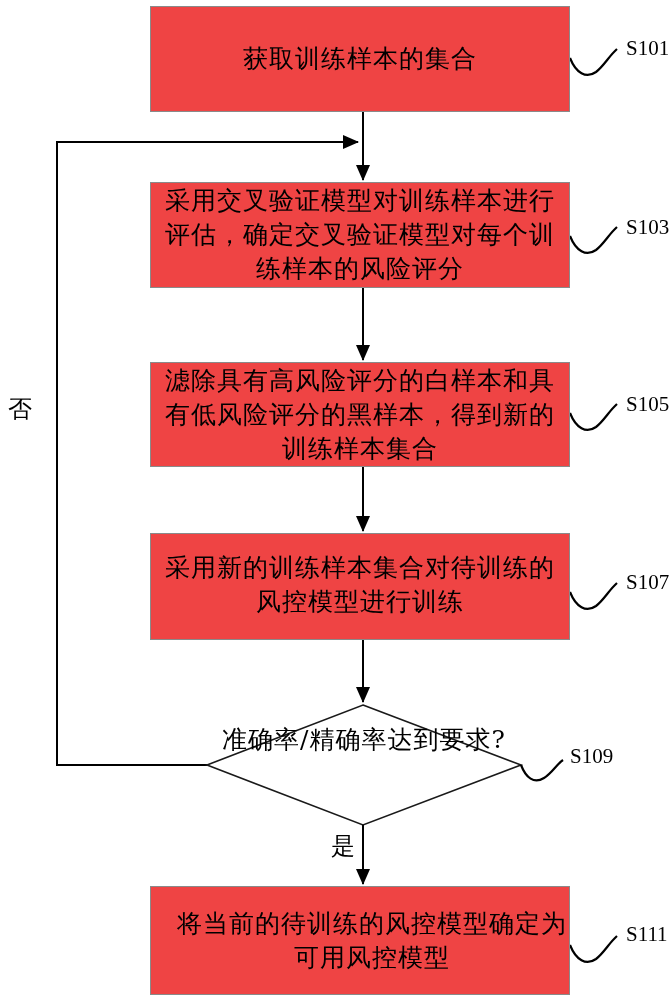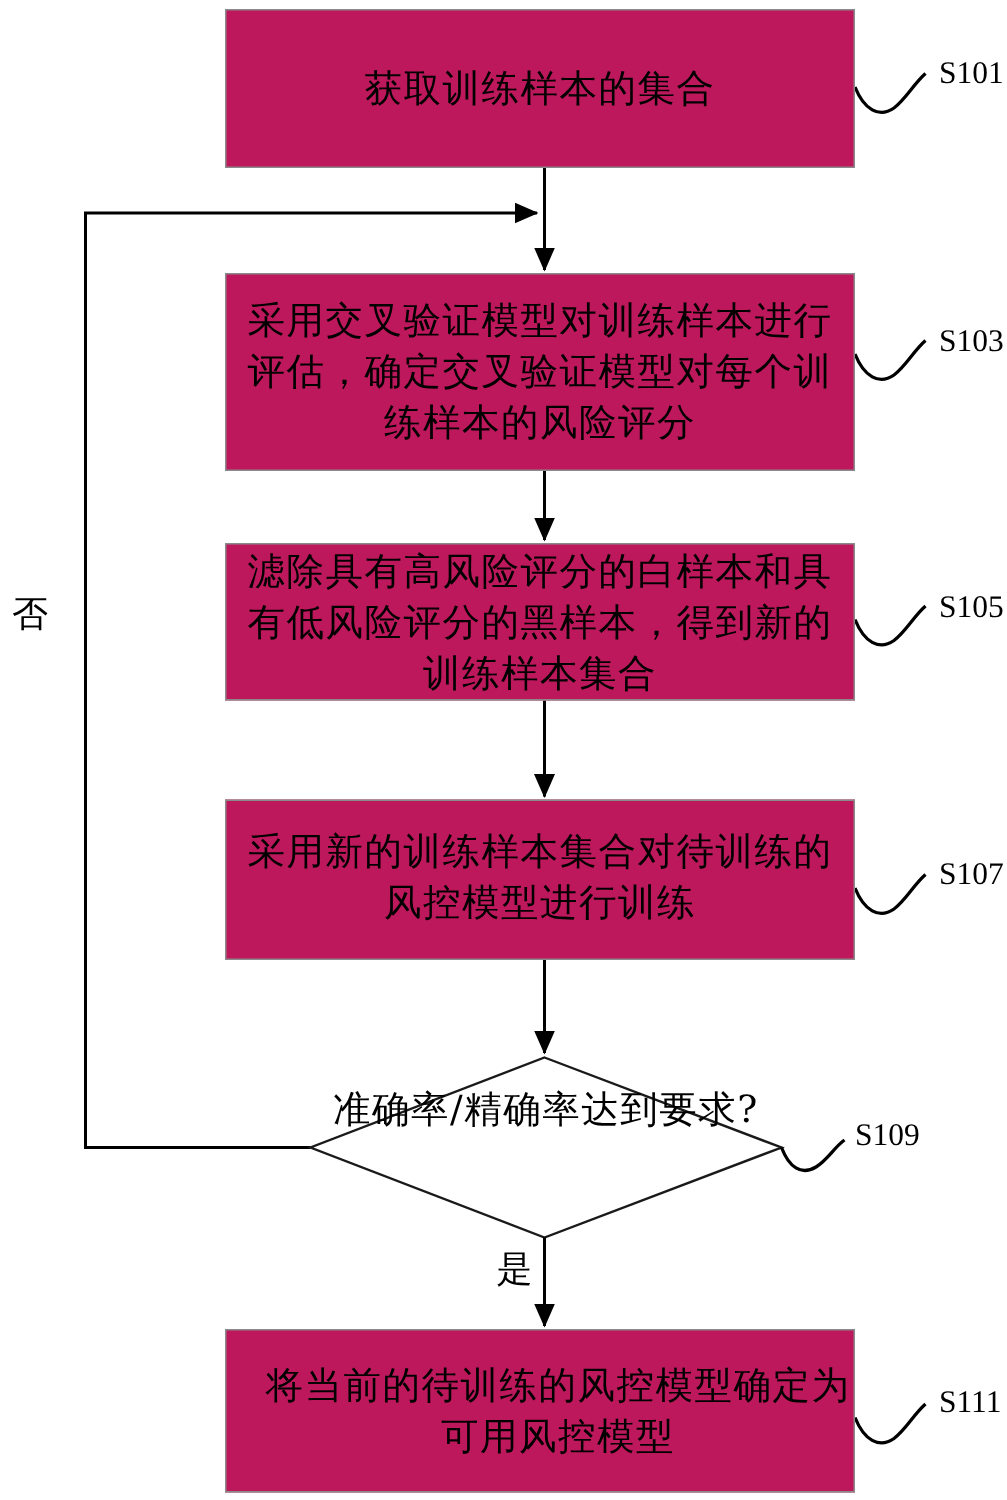--- a/index.html
+++ b/index.html
@@ -9,21 +9,21 @@
     background:#ffffff;
     font-family:"DejaVu Serif","Liberation Serif",serif;
     color:#000;
     overflow:hidden;
   }
   .overlay{position:absolute;left:0;top:0;width:671px;height:1000px;}
   .pbox{
     position:absolute;
     left:150px;width:420px;
     border:1px solid #8a8a8a;
-    background:#be185d;
+    background:#ef4444;
     box-sizing:border-box;
     display:flex;flex-direction:column;
     justify-content:center;align-items:center;
     font-size:25px;line-height:34px;
     letter-spacing:1px;
     text-align:center;
   }
   .pbox .line{display:block;white-space:nowrap;}
   .dtext{
     position:absolute;
@@ -75,21 +75,21 @@
     <path d="M570,413 c6,15 16,21 26,14 c8,-6 13,-16 21,-23" fill="none" stroke="#000" stroke-width="2.2"></path>
     <path d="M570,592 c6,15 16,21 26,14 c8,-6 13,-16 21,-23" fill="none" stroke="#000" stroke-width="2.2"></path>
     <path d="M521,765 c5,13 13,19 23,13 c8,-5 12,-13 19,-18" fill="none" stroke="#000" stroke-width="2.2"></path>
     <path d="M570,945 c6,15 16,21 26,14 c8,-6 13,-16 21,-23" fill="none" stroke="#000" stroke-width="2.2"></path>
   </svg>
 
   <div class="pbox" style="top:6px;height:106px;">
     <span class="line">获取训练样本的集合</span>
   </div>
 
-  <div class="pbox" style="top:182px;height:132px;text-align:right;">
+  <div class="pbox" style="top:182px;height:106px;text-align:right;">
     <span class="line">采用交叉验证模型对训练样本进行</span>
     <span class="line">评估，确定交叉验证模型对每个训</span>
     <span class="line">练样本的风险评分</span>
   </div>
 
   <div class="pbox" style="top:362px;height:105px;">
     <span class="line">滤除具有高风险评分的白样本和具</span>
     <span class="line">有低风险评分的黑样本，得到新的</span>
     <span class="line">训练样本集合</span>
   </div>

